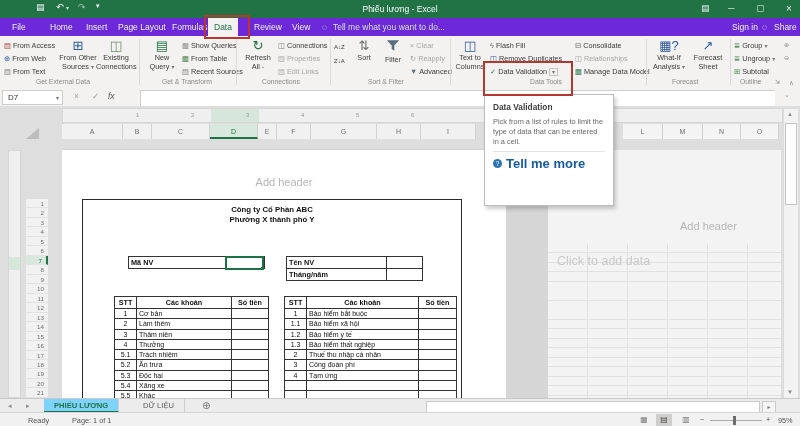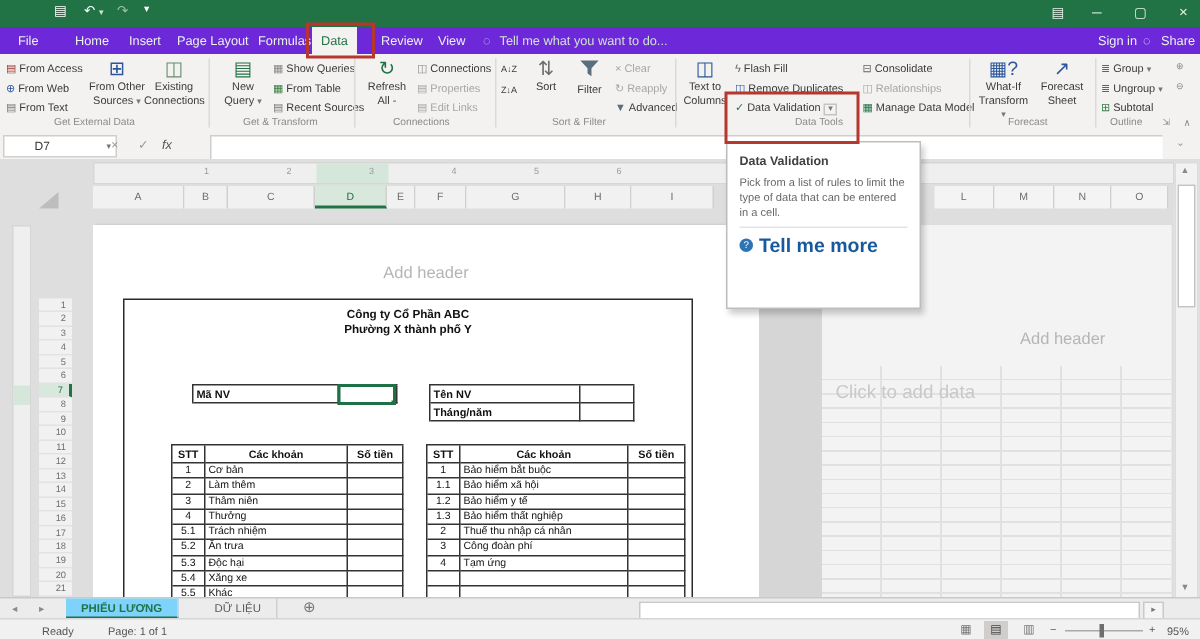--- a/index.html
+++ b/index.html
@@ -22,21 +22,21 @@
   .rb-sm .ig{margin-right:2px;}
   .rb-lg{position:absolute;text-align:center;font-size:7.3px;color:#3b3b3b;width:40px;}
   .rb-lg .big{display:block;font-size:13px;line-height:14px;}
   .grp-label{position:absolute;top:42px;font-size:6.8px;color:#8a8a8a;white-space:nowrap;}
   .gdiv{position:absolute;top:3px;width:1px;height:46px;background:#dcdad8;}
   .dis{color:#a8a6a4 !important;}
   .dd{font-size:6px;color:#777;}
   
   .fbar{left:0;top:88px;width:800px;height:18px;background:#f3f2f1;border-bottom:1px solid #d2d0ce;}
   .namebox{position:absolute;left:2px;top:2px;width:54px;height:13px;background:#fff;border:1px solid #d0cecc;
-           font-size:8px;color:#333;line-height:13px;padding-left:20px;}
+           font-size:8px;color:#333;line-height:13px;padding-left:5px;}
   .fbtn{position:absolute;top:3px;font-size:8.5px;color:#9a9a9a;}
   .finput{position:absolute;left:140px;top:2px;width:630px;height:13px;background:#fff;border:1px solid #d0cecc;
           font-size:8px;border-width:1px 0 1px 1px;outline:none;}
   
   .ws{left:0;top:106px;width:800px;height:292px;background:#dedede;overflow:hidden;}
   .hruler{position:absolute;left:62px;top:2px;width:719px;height:13px;background:#efefef;border:1px solid #d6d6d6;}
   .hruler .seg{position:absolute;left:148px;top:0;width:48px;height:13px;background:#d5e7da;}
   .rnum{position:absolute;top:3px;font-size:6px;color:#9a9a9a;}
   .vruler{position:absolute;left:8px;top:44px;width:11px;height:246px;background:#efefef;border:1px solid #d6d6d6;}
   .vruler .seg{position:absolute;left:0;top:106px;width:11px;height:13px;background:#d5e7da;}
@@ -125,20 +125,21 @@
 </head>
 <body>
 
 <div id="stage">
 
   <div class="ab titlebar">
     <span class="qat" style="left:36px">▤</span>
     <span class="qat" style="left:56px">↶ <span class="dd" style="color:#cfe2d6">▾</span></span>
     <span class="qat" style="left:78px;opacity:.55">↷</span>
     <span class="qat" style="left:96px;font-size:7px">▾</span>
+    <div class="title-text">Phiếu lương - Excel</div>
     <span class="winbtn" style="left:701px">▤</span>
     <span class="winbtn" style="left:728px">─</span>
     <span class="winbtn" style="left:756px">▢</span>
     <span class="winbtn" style="left:786px;font-size:10px">×</span>
   </div>
 
   <div class="ab tabrow">
     <span class="rtab" style="left:6px">File</span>
     <span class="rtab" style="left:44px">Home</span>
     <span class="rtab" style="left:80px">Insert</span>
@@ -216,21 +217,21 @@
     <div class="rb-sm" style="left:490px;top:17px"><span class="ig" style="color:#2b579a">◫</span><span>Remove Duplicates</span></div>
     <div class="rb-sm" style="left:490px;top:30px"><span class="ig" style="color:#217346">✓</span><span>Data Validation</span> <span class="dd" style="border:1px solid #c6c4c2;padding:0 2px">▾</span></div>
     <div class="rb-sm" style="left:575px;top:4px"><span class="ig" style="color:#666">⊟</span><span>Consolidate</span></div>
     <div class="rb-sm dis" style="left:575px;top:17px"><span class="ig">◫</span><span>Relationships</span></div>
     <div class="rb-sm" style="left:575px;top:30px"><span class="ig" style="color:#217346">▦</span><span>Manage Data Model</span></div>
     <div class="grp-label" style="left:530px">Data Tools</div>
     <div class="gdiv" style="left:646px"></div>
 
     <div class="rb-lg" style="left:650px;top:3px;width:38px">
       <span class="big" style="color:#2b579a">▦?</span>
-      <span>What-If</span><br><span>Transform</span> <span class="dd">▾</span>
+      <span>What-If</span><br><span>Analysis</span> <span class="dd">▾</span>
     </div>
     <div class="rb-lg" style="left:690px;top:3px;width:36px">
       <span class="big" style="color:#2b579a">↗</span>
       <span>Forecast</span><br><span>Sheet</span>
     </div>
     <div class="grp-label" style="left:672px">Forecast</div>
     <div class="gdiv" style="left:730px"></div>
 
     <div class="rb-sm" style="left:734px;top:4px"><span class="ig" style="color:#3a7d44">≣</span><span>Group</span> <span class="dd">▾</span></div>
     <div class="rb-sm" style="left:734px;top:17px"><span class="ig" style="color:#3a7d44">≣</span><span>Ungroup</span> <span class="dd">▾</span></div>

